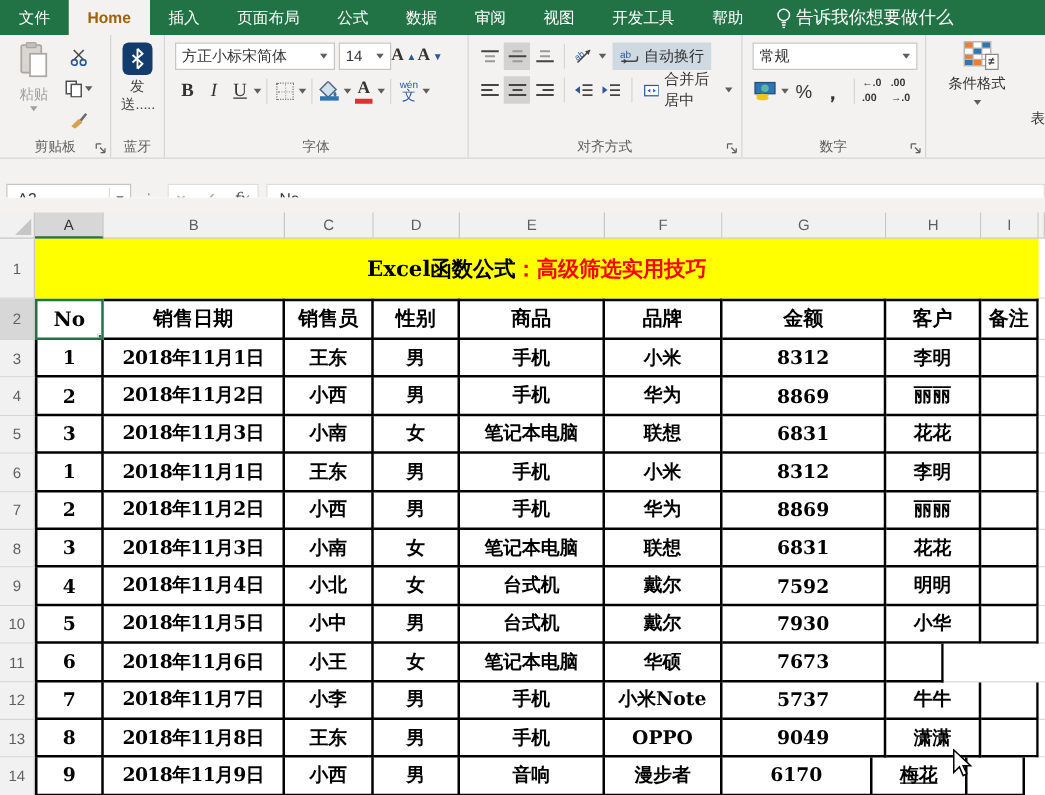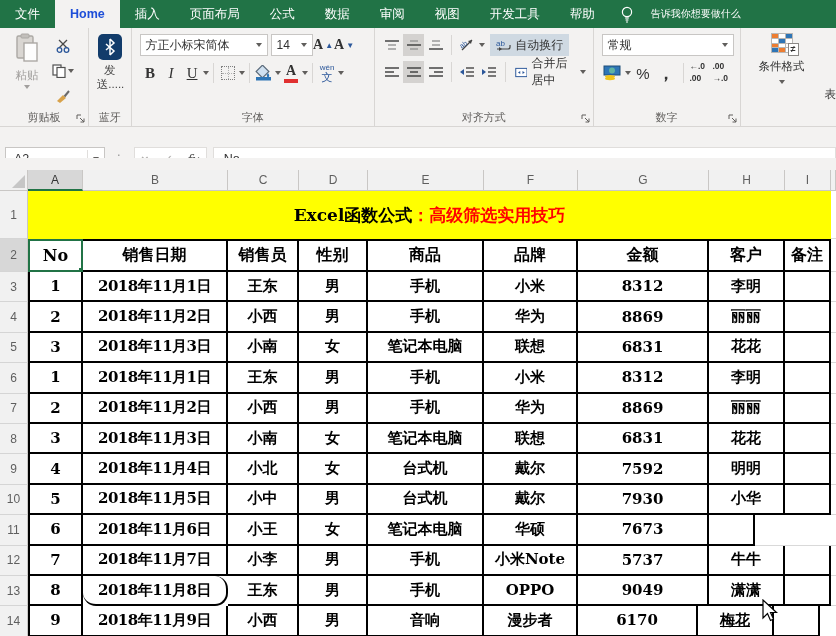--- a/index.html
+++ b/index.html
@@ -3,22 +3,22 @@
 <meta charset="utf-8">
 <style>
   * { margin:0; padding:0; box-sizing:border-box; }
   html,body { width:836px; height:636px; overflow:hidden; }
   body { font-family:"Liberation Sans","DejaVu Sans",sans-serif; position:relative; background:#f3f2f1; }
 
   
   #tabbar { position:absolute; left:0; top:0; width:836px; height:28px; background:#217346;
             display:flex; align-items:stretch; color:#fff; }
   .tab { display:flex; align-items:center; padding:0 15px; font-size:12.5px; cursor:default; }
-  .tab.active { background:#f3f2f1; color:#1d4ed8; font-weight:bold; }
-  .tellme { display:flex; align-items:center; gap:17px; padding:0 10px; font-size:10px; }
+  .tab.active { background:#f3f2f1; color:#a16207; font-weight:bold; }
+  .tellme { display:flex; align-items:center; gap:3px; padding:0 10px; font-size:14px; }
 
   
   #ribbon { position:absolute; left:0; top:28px; width:836px; height:99px; background:#f3f2f1;
             border-bottom:1px solid #d8d6d4; display:flex; }
   .grp { position:relative; border-right:1px solid #d8d6d4; height:100%; }
   .glabel { position:absolute; bottom:1px; left:0; right:0; text-align:center; font-size:11px; color:#605e5c; }
   .launch { position:absolute; right:2px; bottom:2px; }
   .dar { width:0; height:0; border-left:3.5px solid transparent; border-right:3.5px solid transparent;
          border-top:4px solid #605e5c; display:inline-block; }
   .sb { min-width:21px; height:22px; display:flex; align-items:center; justify-content:center; color:#444; gap:2px; }
@@ -593,21 +593,21 @@
       <div class="c" style="width: 116px;">手机</div>
       <div class="c" style="width: 94px;">小米Note</div>
       <div class="c" style="width: 131px;">5737</div>
       <div class="c" style="width: 76px;">牛牛</div>
       <div class="c" style="width: 46px;"></div>
       <div class="sliverc"></div>
     </div>
     <div class="grow datarow">
       <div class="rowh">13</div>
       <div class="c cfirst" style="width: 55px;">8</div>
-      <div class="c dateCell" style="width: 145px; border-radius: 13px;">2018年11月8日</div>
+      <div class="c dateCell" style="width: 145px;">2018年11月8日</div>
       <div class="c" style="width: 71px;">王东</div>
       <div class="c" style="width: 69px;">男</div>
       <div class="c" style="width: 116px;">手机</div>
       <div class="c" style="width: 94px;">OPPO</div>
       <div class="c" style="width: 131px;">9049</div>
       <div class="c" style="width: 76px;">潇潇</div>
       <div class="c" style="width: 46px;"></div>
       <div class="sliverc"></div>
     </div>
     <div class="grow datarow">

